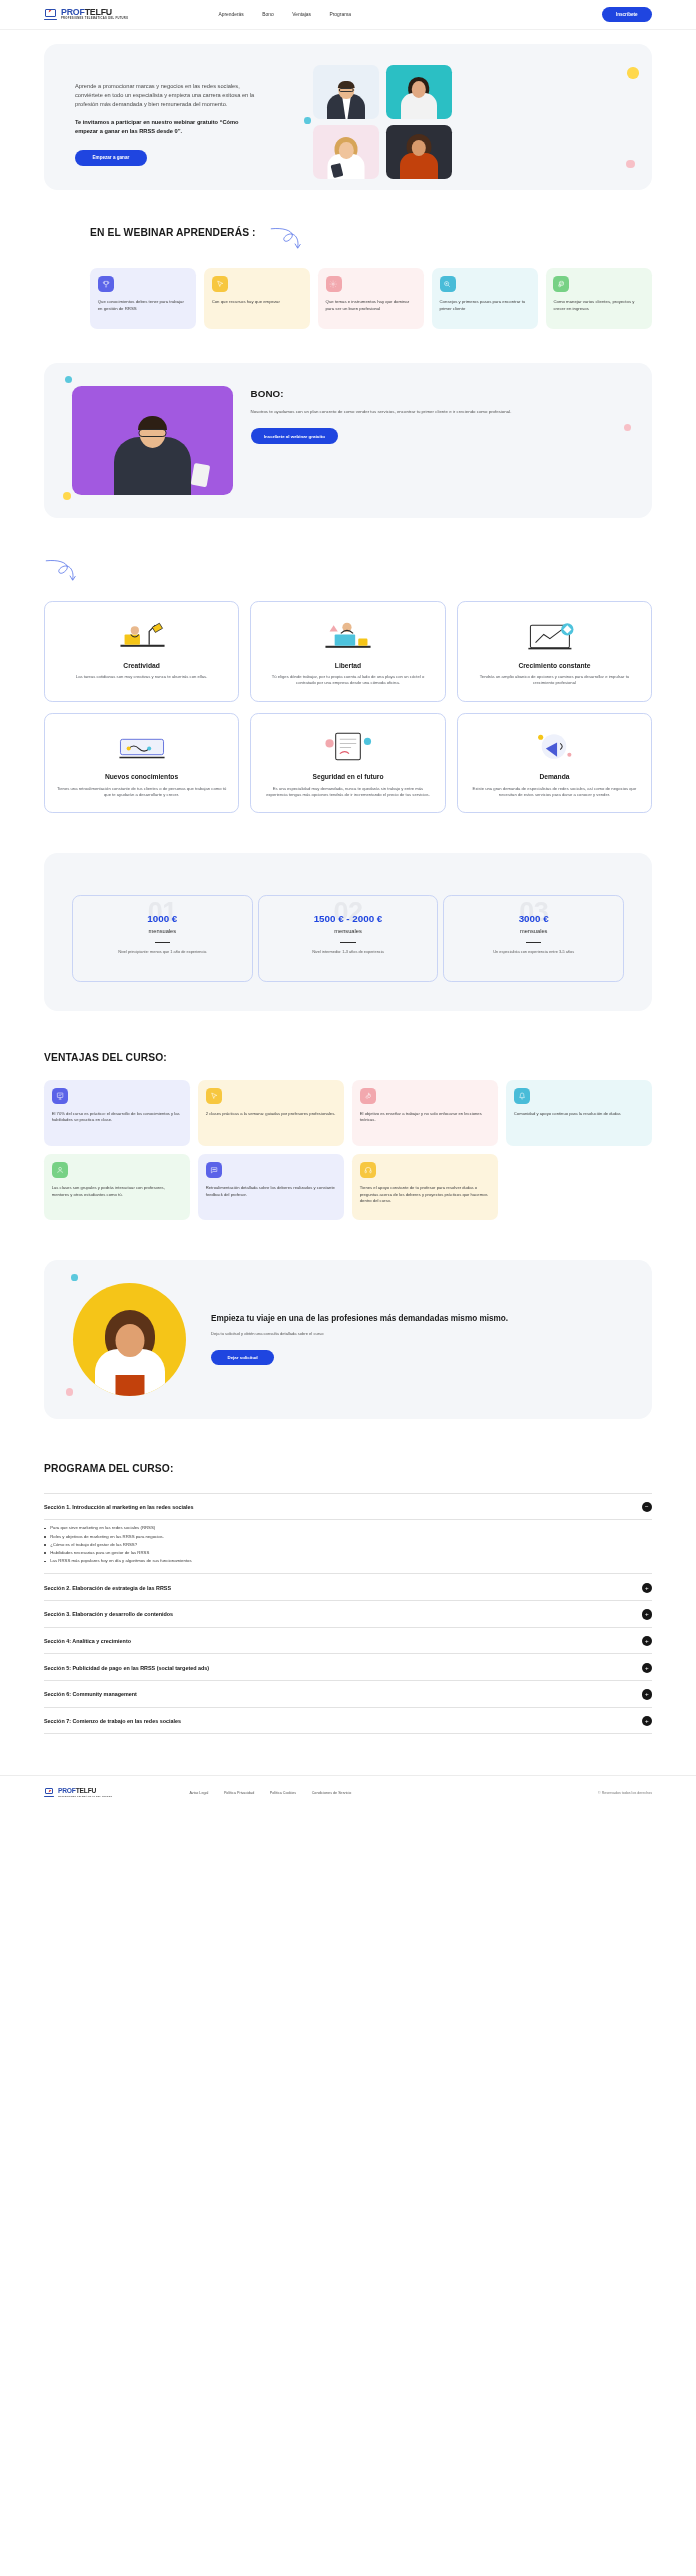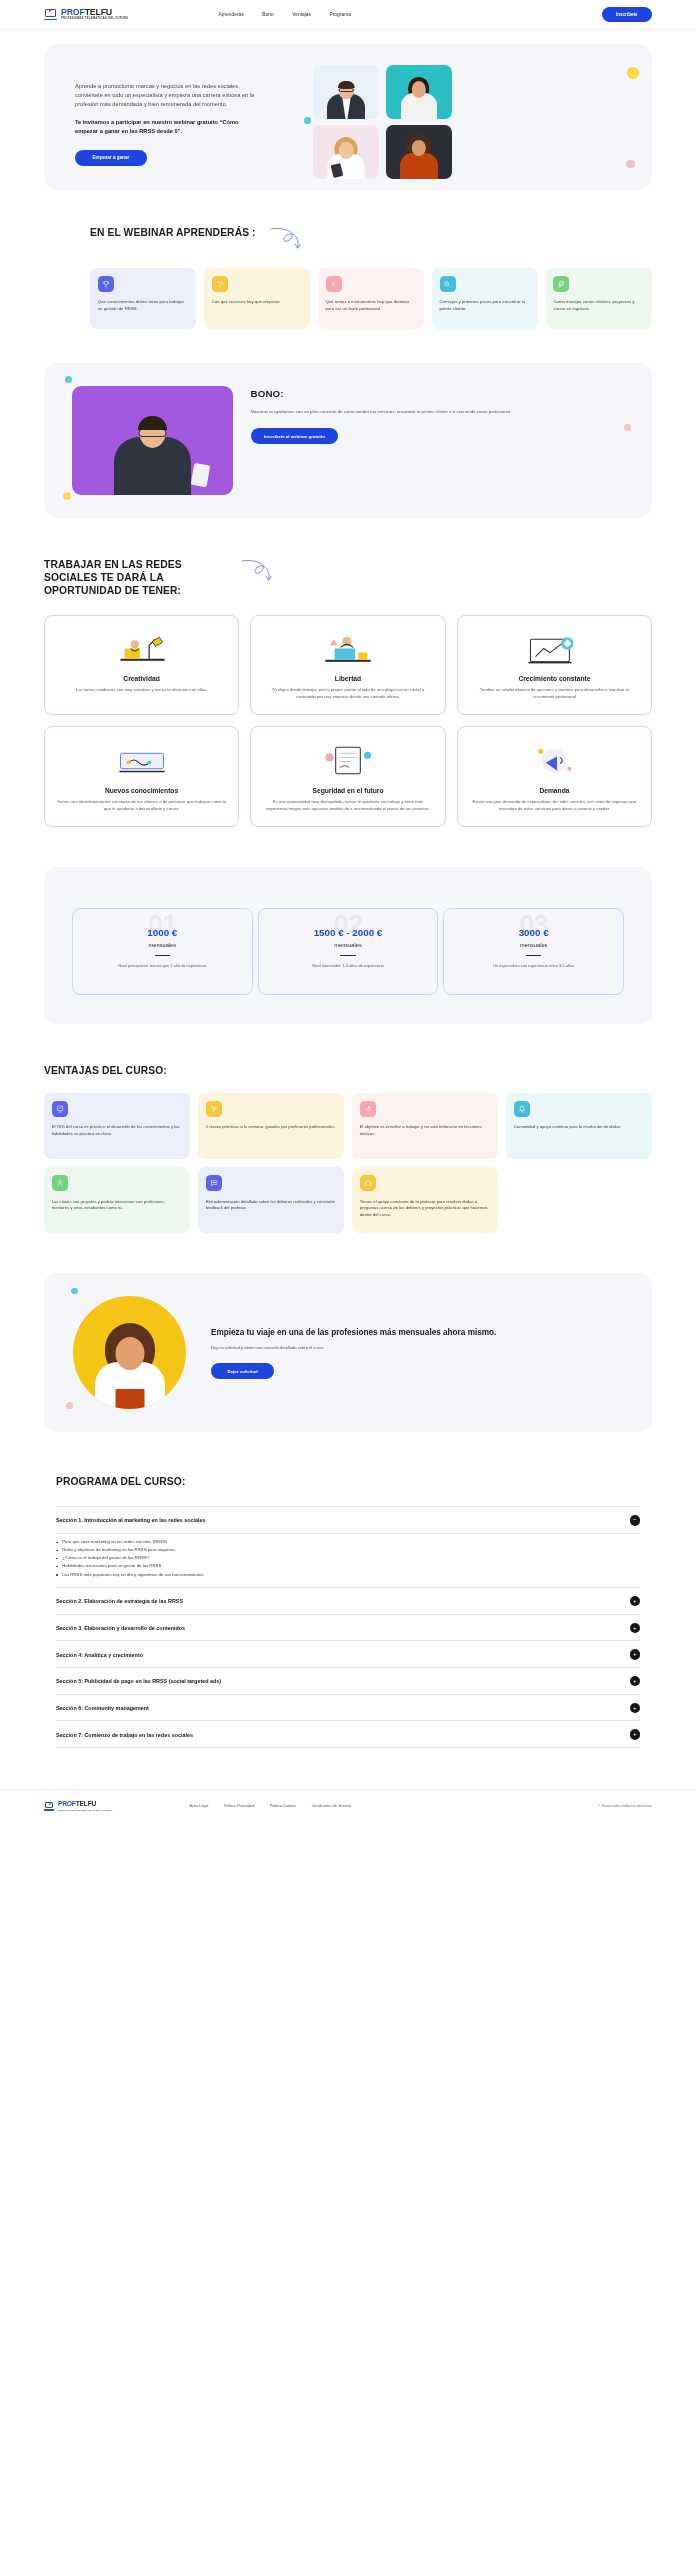--- a/index.html
+++ b/index.html
@@ -187,21 +187,21 @@
   .viaje-right { flex:1; }
   .viaje-right h2 { font-size:8.2px; line-height:1.45; font-weight:700; }
   .viaje-right p { margin-top:6.2px; font-size:4.1px; color:#555; }
   .viaje-right .btn-primary {
     margin-top:13.4px; display:inline-block; background:#1f45e0; color:#fff; border:none;
     font-family:inherit; font-size:4.4px; font-weight:700; padding:5.2px 16.5px;
     border-radius:10.3px; cursor:pointer;
   }
 
   
-  .prog-sec { margin-top:43px; padding:0 56px; }
+  .prog-sec { margin-top:43px; padding:0 44px; }
   .prog-sec h2 { font-size:10.3px; font-weight:800; line-height:1.3; letter-spacing:0.1px; }
   .acc { margin-top:17.5px; }
   .acc-row {
     border-bottom:0.5px solid #e2e2e2; padding:8.2px 0 7.2px;
     display:flex; align-items:center; justify-content:space-between; cursor:pointer;
   }
   .acc-row.top { border-top:0.5px solid #e2e2e2; }
   .acc-title { font-size:5.4px; font-weight:700; color:#161616; }
   .acc-btn {
     width:10.3px;height:10.3px;border-radius:50%;background:#161616;color:#fff;
@@ -383,21 +383,20 @@
       <div class="bono-right">
         <h2>BONO:</h2>
         <p>Nosotros te ayudamos con un plan concreto de como vender tus servicios, encontrar tu primer cliente e ir creciendo como profesional.</p>
         <button class="btn-primary">Inscríbete al webinar gratuito</button>
       </div>
     </div>
   </div>
 
   <div class="sec opp-sec">
     <div class="opp-top">
-      <div class="sec-head" style="width:185px">TRABAJAR EN LAS REDES SOCIALES TE DARÁ LA OPORTUNIDAD DE TENER:</div>
       <svg class="squiggle" viewBox="0 0 80 56" fill="none">
         <path d="M4 6 C40 2, 62 16, 44 30 C34 38, 26 28, 38 20 C52 11, 66 24, 62 46" stroke="#1f45e0" stroke-width="1.3"></path>
         <path d="M56 38 L62 48 L68 39" stroke="#1f45e0" stroke-width="1.3"></path>
       </svg>
     </div>
     <div class="opp-grid">
 
       <div class="opp-card">
         <div class="opp-illus">
           <svg width="62" height="41" viewBox="0 0 120 80" fill="none">
@@ -596,21 +595,21 @@
       <div class="dot-p" style="position:absolute;left:21.6px;bottom:23px;width:7.7px;height:7.7px;"></div>
       <div class="viaje-circle">
         <div style="position:absolute;left:50%;transform:translateX(-50%);bottom:0;">
           <div style="width:70px;height:47px;background:#fff;border-radius:23px 23px 0 0;position:absolute;bottom:0;left:50%;transform:translateX(-50%);"></div>
           <div style="width:29px;height:33px;border-radius:50%;background:#e0a070;position:absolute;bottom:39px;left:50%;transform:translateX(-50%);"></div>
           <div style="width:50px;height:52px;border-radius:50% 50% 44% 44%;background:#5c3318;position:absolute;bottom:34px;left:50%;transform:translateX(-50%);z-index:-1;"></div>
           <div style="width:29px;height:20.6px;background:#c2410c;position:absolute;bottom:0;left:50%;transform:translateX(-50%);"></div>
         </div>
       </div>
       <div class="viaje-right">
-        <h2>Empieza tu viaje en una de las profesiones más mensuales ahora mismo.</h2>
+        <h2>Empieza tu viaje en una de las profesiones más demandadas mismo mismo.</h2>
         <p>Deja tu solicitud y obtén una consulta detallada sobre el curso</p>
         <button class="btn-primary">Dejar solicitud</button>
       </div>
     </div>
   </div>
 
   <div class="prog-sec">
     <h2 style="width:134px">PROGRAMA DEL CURSO:</h2>
     <div class="acc">
 

